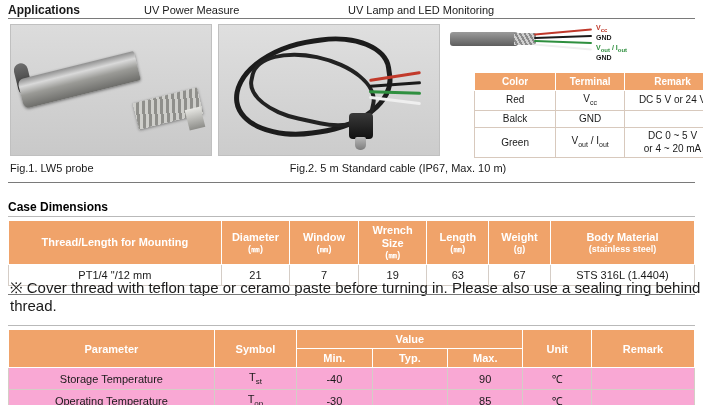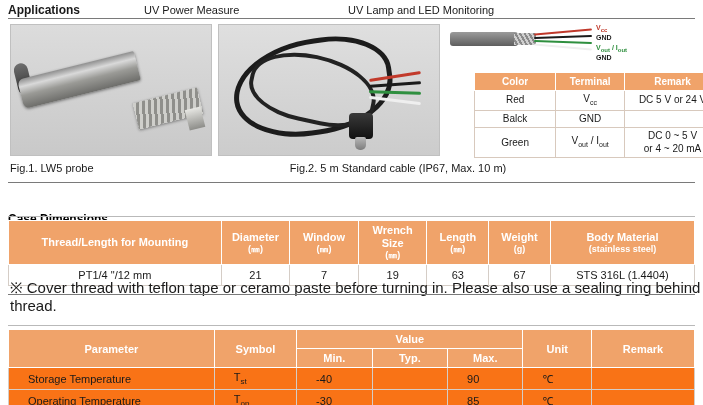--- a/index.html
+++ b/index.html
@@ -19,21 +19,20 @@
   .page {
     position: relative;
     width: 703px;
     height: 354px;
   }
   
   .sec-head {
     font-weight: bold;
     font-size: 12px;
     color: #000;
-    margin-top: 12px;
   }
   
   .app-head-row {
     position: absolute;
     left: 8px;
     top: 3px;
     width: 687px;
     height: 16px;
   }
   .app-title {
@@ -349,23 +348,23 @@
   .amrtable th {
     background: #f0a36a;
     color: #ffffff;
     font-weight: bold;
     border: 1px solid #ffffff;
     text-align: center;
     padding: 3px 2px;
   }
   .amrtable td {
     border: 1px solid #d5cdc6;
-    text-align: left;
+    text-align: center;
     padding: 3px 19px;
-    background: #f97316;
+    background: #f9a8d4;
   }
   .amrtable td sub { font-size: 8px; }
 </style>
 </head>
 <body>
 
 <div class="page">
 
   <div class="app-head-row">
     <div class="app-title">Applications</div>

